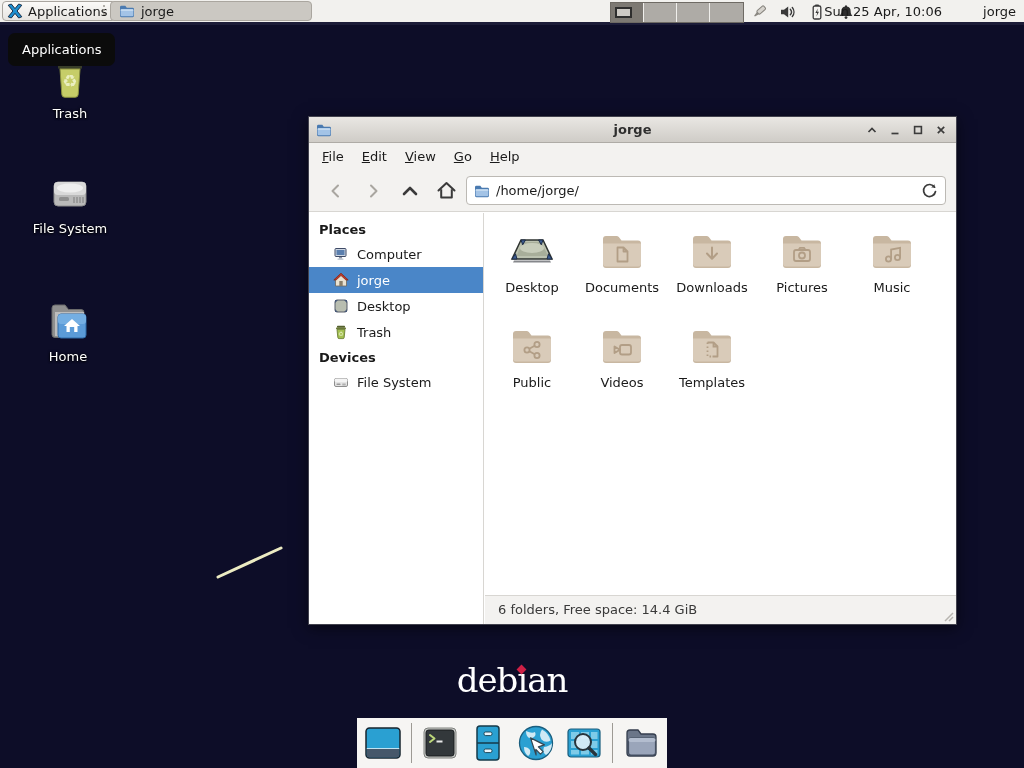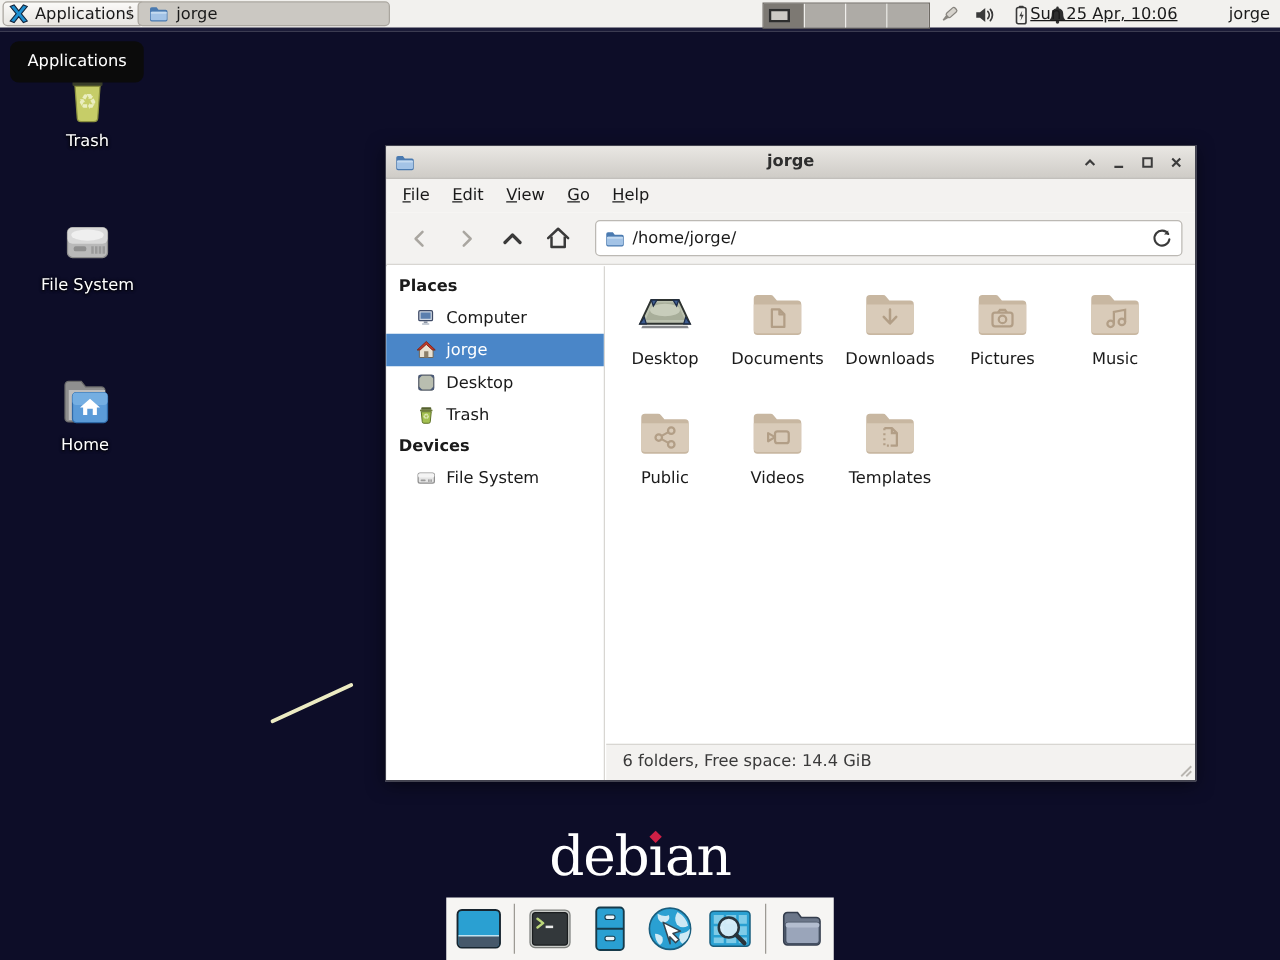--- a/index.html
+++ b/index.html
@@ -20,37 +20,37 @@
               border:1px solid #aaa69f; border-radius:4px; color:#1a1a1a; }
   .pager { position:absolute; left:610px; top:2px; height:21px; display:flex;
            border:1px solid #6e6a64; }
   .pager .ws { width:33px; height:100%; background:#aeaba6; border-right:1px solid #f0efec; position:relative; }
   .pager .ws:last-child { border-right:none; }
   .pager .ws.active { background:#7d7973; }
   .pager .ws.active .mini { position:absolute; left:4px; top:4px; width:17px; height:11px;
                             background:#cdcac5; border:2px solid #2e2e2e; }
   .tray { position:absolute; left:750px; top:3px; display:flex; gap:11px; align-items:center; }
   .tray > span { display:block; }
-  .clock { position:absolute; right:82px; top:0; height:26px; line-height:23px; color:#1a1a1a;text-decoration:underline; }
+  .clock { position:absolute; right:82px; top:0; height:26px; line-height:23px; color:#1a1a1a; }
   .panel-user { position:absolute; right:8px; top:0; height:22px; line-height:23px; color:#1a1a1a; }
 
   
   .tooltip { position:absolute; left:8px; top:33px; z-index:50; background:#0b0b0b; color:#fff;
              padding:9px 14px; border-radius:7px; font-size:13px; }
 
   
   .desk-icon { position:absolute; width:104px; text-align:center; color:#fff; }
   .desk-icon .di-img { display:flex; justify-content:center; }
   .desk-icon .di-label { margin-top:5px; font-size:13px; text-shadow:0 1px 2px #000, 0 0 3px #000; }
 
   .stray-line { position:absolute; left:210px; top:540px; }
 
   
   .debian { position:absolute; top:660px; left:0; width:1024px; text-align:center;
-            font-family:"DejaVu Serif","Liberation Serif",serif; font-size:44px; color:#fff;
+            font-family:"DejaVu Serif","Liberation Serif",serif; font-size:34px; color:#fff;
             letter-spacing:-1px; }
   .debian .di { position:relative; }
   .debian .di .dot { position:absolute; left:50%; top:6px; margin-left:-4px; width:7px; height:7px;
                      background:#cf2046; transform:rotate(45deg); }
 
   
   .dock { position:absolute; left:357px; top:718px; width:310px; height:50px; background:#f6f5f3;
           display:flex; align-items:center; justify-content:center; gap:8px; }
   .dock .sep { width:1px; height:40px; background:#9d9a94; }
   .dock .dock-item { width:40px; height:40px; display:flex; align-items:center; justify-content:center; }
@@ -66,21 +66,21 @@
   .titlebar .t-controls { position:absolute; right:4px; top:0; height:26px; display:flex; }
   .titlebar .t-controls span { width:23px; height:26px; display:flex; align-items:center; justify-content:center; }
 
   .menubar { height:27px; background:#f3f2f0; display:flex; align-items:center; padding-left:4px; }
   .menubar .mi { display:inline-block; padding:4px 9px; color:#1a1a1a; }
   .menubar .mi::first-letter { text-decoration:underline; }
 
   .toolbar { height:42px; background:#f3f2f0; border-bottom:1px solid #d8d6d2;
              display:flex; align-items:center; padding:0 10px 0 8px; }
   .toolbar .tb-btn { width:37px; height:30px; display:flex; align-items:center; justify-content:center; }
-  .path-entry { flex:1; height:29px; margin-left:11px; background:#fff; border:1px solid #bcb9b4;
+  .path-entry { flex:1; height:29px; margin-left:1px; background:#fff; border:1px solid #bcb9b4;
                 border-radius:4px; display:flex; align-items:center; padding:0 7px; gap:6px; }
   .path-entry .path-text { flex:1; color:#1a1a1a; }
 
   .win-body { position:absolute; top:96px; bottom:0; left:0; right:0; }
   .sidebar { position:absolute; left:0; top:0; bottom:0; width:175px; background:#fff;
              border-right:1px solid #d8d6d2; padding-top:4px; }
   .sb-header { height:24px; display:flex; align-items:center; padding-left:10px;
                font-weight:bold; color:#1a1a1a;text-align:right; }
   .sb-item { height:26px; display:flex; align-items:center; padding-left:24px; gap:8px; color:#1a1a1a; }
   .sb-item.selected { background:#4a86c8; color:#fff; }

